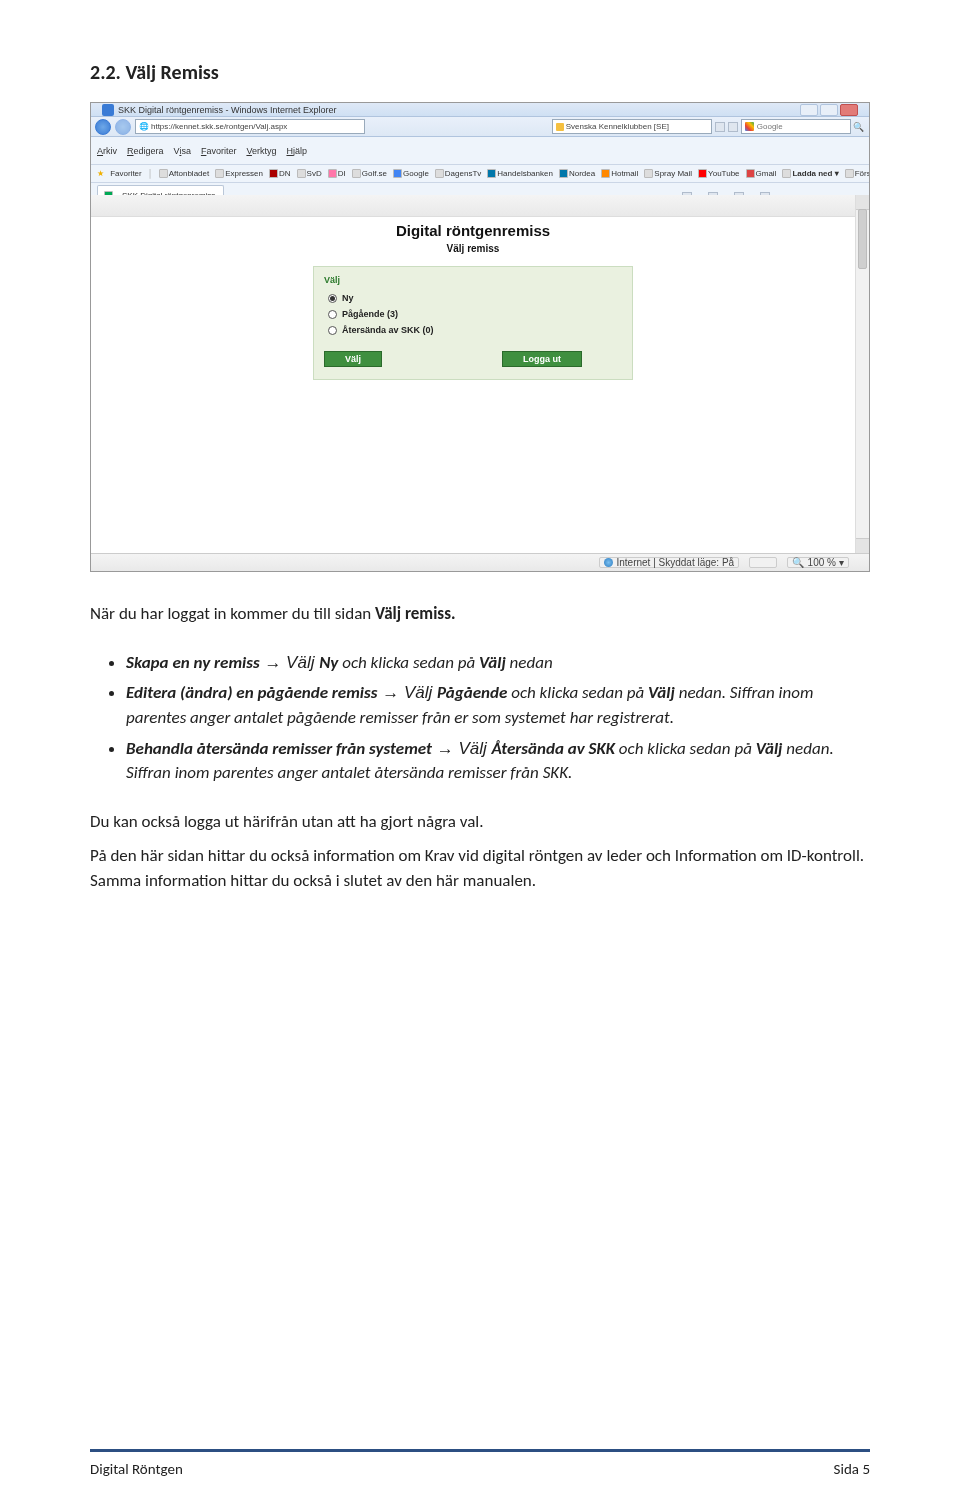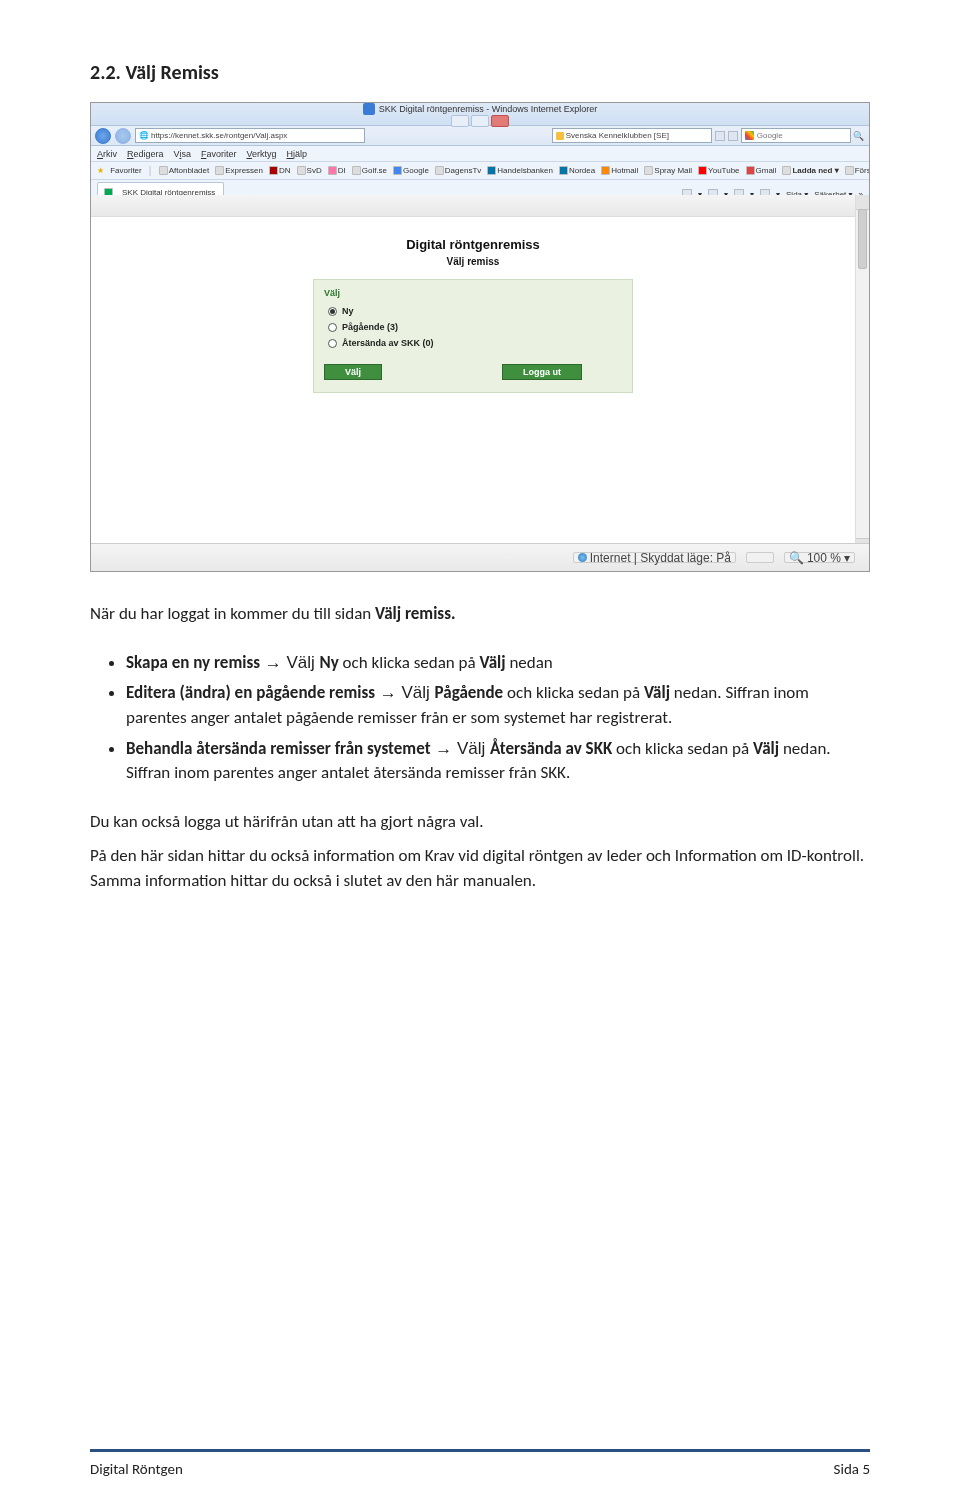--- a/index.html
+++ b/index.html
@@ -2,66 +2,66 @@
 <html><head>
 <meta charset="utf-8">
 <style>
   * { box-sizing: border-box; margin: 0; padding: 0; }
   html, body { width: 960px; background: #fff; font-family: Calibri, Arial, sans-serif; color: #222; }
   .page { width: 960px; min-height: 1512px; padding: 60px 90px 40px 90px; position: relative; }
   h2.section { font-size: 20px; font-weight: 700; margin-bottom: 18px; }
   .screenshot { border: 1px solid #999; width: 780px; height: 470px; background: #fff; position: relative; font-family: Tahoma, Arial, sans-serif; font-size: 9px; color: #333; }
   
   .chrome { }
-  .titlebar { height: 23px; background: linear-gradient(#dfe9f7,#cfe0f3); border-bottom: 1px solid #b0c4de; display: flex; align-items: center; padding: 0 11px; justify-content: space-between; flex-direction: column; }
+  .titlebar { height: 14px; background: linear-gradient(#dfe9f7,#cfe0f3); border-bottom: 1px solid #b0c4de; display: flex; align-items: center; padding: 0 11px; justify-content: space-between; }
   .titlebar .left { display: flex; align-items: center; gap: 4px; }
   .titlebar .ie-icon { width: 12px; height: 12px; background: #3a7bd5; border-radius: 2px; }
   .titlebar .wbtns { display: flex; gap: 2px; }
   .titlebar .wbtn { width: 18px; height: 12px; background: #e8eff8; border: 1px solid #b0c4de; border-radius: 2px; }
   .titlebar .wbtn.close { background: #e27b78; border-color: #c05050; }
   .addrbar { height: 20px; background: linear-gradient(#e9f0fa,#dde8f5); border-bottom: 1px solid #b0c4de; display: flex; align-items: center; padding: 0 4px; gap: 4px; }
   .navbtn { width: 16px; height: 16px; border-radius: 50%; background: radial-gradient(#6ea8e8,#3a7bd5); border: 1px solid #3a7bd5; }
   .urlbox { flex: 0 0 230px; height: 15px; background: #fff; border: 1px solid #9ab; display: flex; align-items: center; padding: 0 3px; gap: 2px; font-size: 8px; color: #444; }
   .lock { width: 8px; height: 8px; background: #f5c040; border-radius: 1px; }
   .right-search { margin-left: auto; display: flex; align-items: center; gap: 3px; }
   .searchbox { width: 110px; height: 15px; background: #fff; border: 1px solid #9ab; display: flex; align-items: center; padding: 0 3px; gap: 3px; font-size: 8px; color: #777; }
-  .menubar { height: 16px; background: #eef4fb; border-bottom: 1px solid #cbd6e6; display: flex; align-items: center; gap: 10px; padding: 0 6px; font-size: 9px; color: #333; }
+  .menubar { height: 28px; background: #eef4fb; border-bottom: 1px solid #cbd6e6; display: flex; align-items: center; gap: 10px; padding: 0 6px; font-size: 9px; color: #333; }
   .menubar span u { text-decoration: underline; }
   .favbar { height: 18px; background: #eef4fb; border-bottom: 1px solid #cbd6e6; display: flex; align-items: center; gap: 6px; padding: 0 6px; font-size: 8px; color: #333; overflow: hidden; white-space: nowrap; }
   .favbar .star { color: #f0b000; }
   .favico { width: 9px; height: 9px; display: inline-block; background: #ddd; border: 1px solid #bbb; border-radius: 1px; vertical-align: middle; margin-right: 1px; }
   .tabbar { height: 20px; background: #eef4fb; border-bottom: 1px solid #cbd6e6; display: flex; align-items: flex-end; padding: 0 6px; gap: 8px; }
   .tabbar .tab { height: 17px; padding: 2px 8px 0 6px; background: #fff; border: 1px solid #bac7d8; border-bottom: none; border-radius: 2px 2px 0 0; font-size: 8px; color: #333; display: flex; align-items: center; gap: 8px; }
   .tabbar .tools { margin-left: auto; display: flex; align-items: center; gap: 6px; font-size: 8px; color: #333; }
   .tool-ico { width: 10px; height: 10px; background: #dfe6ef; border: 1px solid #b0bccc; display: inline-block; }
   
   .content-area { position: absolute; top: 92px; left: 0; right: 14px; bottom: 18px; background: #fff; overflow: hidden; }
   .scrollbar-v { position: absolute; top: 92px; right: 0; width: 14px; bottom: 18px; background: #f1f1f1; border-left: 1px solid #ddd; }
   .scrollbar-v::before { content:""; position:absolute; top:0; left:0; right:0; height:14px; background:#e4e4e4; border-bottom:1px solid #ccc; }
   .scrollbar-v::after { content:""; position:absolute; bottom:0; left:0; right:0; height:14px; background:#e4e4e4; border-top:1px solid #ccc; }
   .scrollbar-v .thumb { position:absolute; top:14px; left:2px; right:2px; height:60px; background:#cfcfcf; border:1px solid #bcbcbc; border-radius:2px; }
   .headerbar { height: 22px; background: linear-gradient(#f4f4f4,#e9e9e9); border-bottom: 1px solid #ddd; }
-  .webtitle { text-align: center; font-weight: 700; font-size: 13px; margin-top: 20px; color: #111; }
+  .webtitle { text-align: center; font-weight: 700; font-size: 15px; margin-top: 5px; color: #111; }
   .websub { text-align: center; font-weight: 700; font-size: 10px; margin-top: 4px; color: #111; }
   .panel { width: 320px; margin: 12px auto 0 auto; border: 1px solid #cbddc0; background: #eaf1e0; padding: 8px 10px 12px 10px; position: relative; }
   .panel .legend { font-weight: 700; color: #2c7a2c; font-size: 9px; margin-bottom: 8px; }
   .radio-row { display: flex; align-items: center; gap: 5px; font-size: 9px; color: #222; margin: 6px 0 6px 4px; font-weight: 700; }
   .radio { width: 9px; height: 9px; border: 1px solid #555; border-radius: 50%; background: #fff; display: inline-flex; align-items: center; justify-content: center; }
   .radio.selected::after { content:""; width:5px; height:5px; background:#333; border-radius:50%; }
   .panel-buttons { display: flex; gap: 120px; margin-top: 16px; }
   .greenbtn { background: #3f8f3f; color: #fff; font-size: 9px; font-weight: 700; padding: 2px 20px; border: 1px solid #2b6a2b; cursor: pointer; }
   .bottom-links { display: flex; justify-content: center; gap: 60px; margin-top: 28px; font-size: 8px; color: #333; }
   .info-i { width: 10px; height: 10px; display:inline-flex; align-items:center; justify-content:center; background:#3f8f3f; color:#fff; font-weight:700; font-size:8px; margin-right:4px; }
-  .statusbar { position: absolute; bottom: 0; left: 0; right: 0; height: 28px; background: linear-gradient(#f4f4f4,#e9e9e9); border-top: 1px solid #ccc; display: flex; align-items: center; font-size: 12px; color: #444; padding: 0 14px; gap: 10px; }
+  .statusbar { position: absolute; bottom: 0; left: 0; right: 0; height: 18px; background: linear-gradient(#f4f4f4,#e9e9e9); border-top: 1px solid #ccc; display: flex; align-items: center; font-size: 10px; color: #444; padding: 0 20px; gap: 10px; }
   .statusbar .right { margin-left: auto; display: flex; align-items: center; gap: 10px; }
   .pill { height: 11px; background: #f1f1f1; border: 1px solid #ccc; border-radius: 2px; padding: 0 4px; display:flex; align-items:center; gap:3px; }
   
   .bodytext { margin-top: 30px; font-size: 17px; line-height: 1.45; }
   .bodytext p { margin: 10px 0; }
-  .bodytext ul { list-style: disc; padding-left: 36px; margin: 24px 0; }
+  .bodytext ul { list-style: disc; padding-left: 36px; margin: 24px 0; font-style: italic; }
   .bodytext ul li { margin: 6px 0; }
   .arrow { font-family: Arial, sans-serif; }
   
   .footer-line { position: absolute; left: 90px; right: 90px; bottom: 60px; border-top: 3px solid #2c4f82; }
   .footer-row { position: absolute; left: 90px; right: 90px; bottom: 34px; display: flex; justify-content: space-between; font-size: 15px; }
 </style>
 </head>
 <body>
 
 <div class="page">

